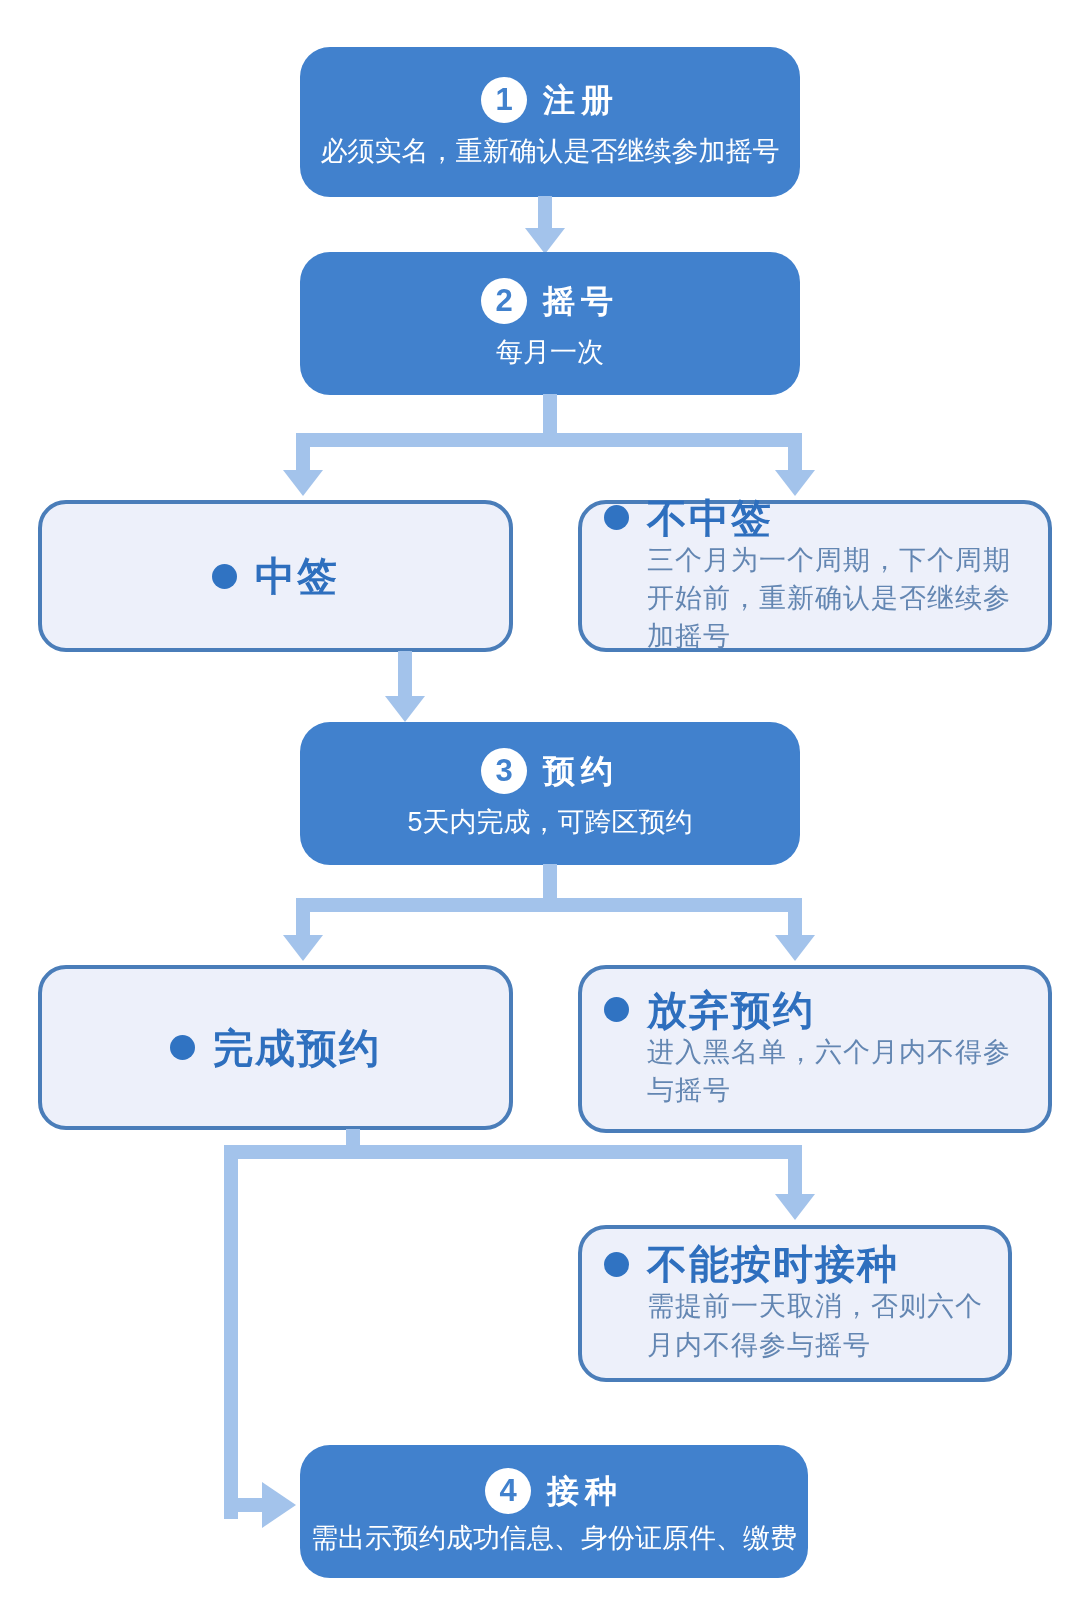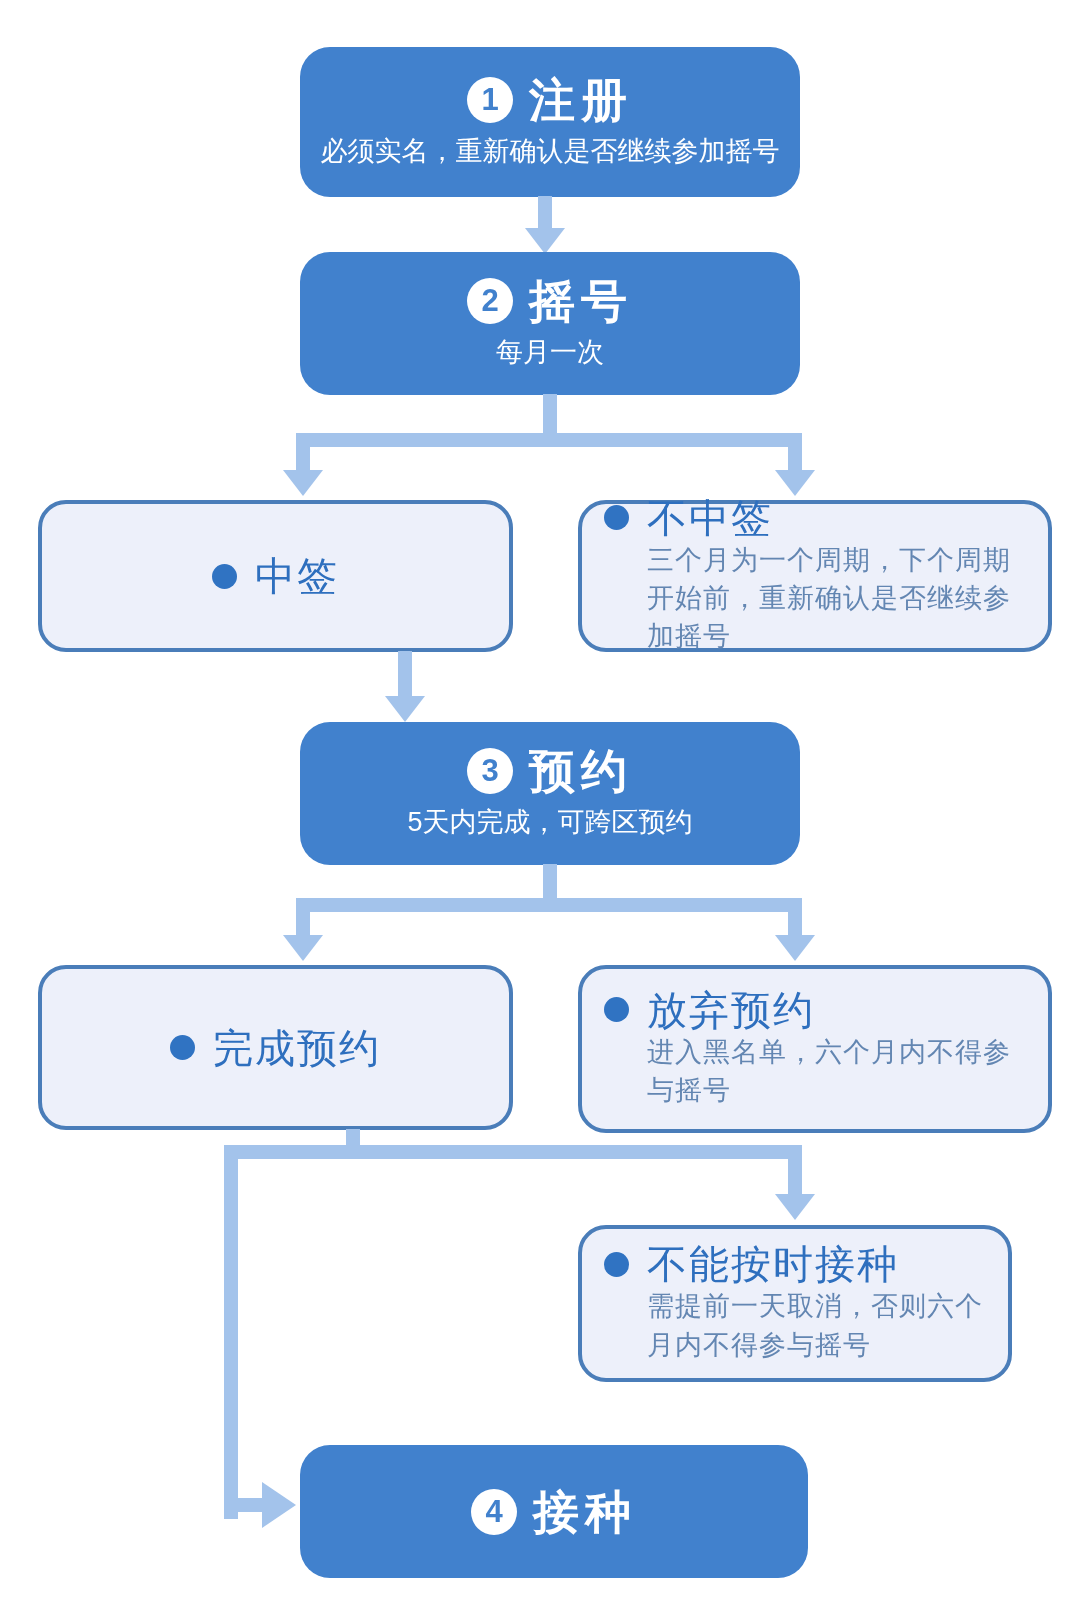--- a/index.html
+++ b/index.html
@@ -22,21 +22,21 @@
   .step{
     position:absolute;background:var(--blue);border-radius:30px;
     color:var(--white);display:flex;flex-direction:column;
     align-items:center;justify-content:center;gap:12px;box-sizing:border-box;
   }
   .s1{left:300px;top:47px;width:500px;height:150px;}
   .s2{left:300px;top:252px;width:500px;height:143px;}
   .s3{left:300px;top:722px;width:500px;height:143px;}
   .s4{left:300px;top:1445px;width:508px;height:133px;gap:8px;}
   .step-title{display:flex;align-items:center;gap:16px;}
-  .step-title-text{font-size:46px;font-weight:bold;letter-spacing:6px;line-height:1;}
+  .step-title-text{font-size:32px;font-weight:bold;letter-spacing:6px;line-height:1;}
   .num-circle{
     width:46px;height:46px;border-radius:50%;background:var(--white);
     color:var(--blue);font-size:31px;font-weight:bold;
     display:flex;align-items:center;justify-content:center;flex:0 0 auto;
   }
   .step-sub{font-size:27px;line-height:1.2;text-align:center;padding:0 10px;}
   
   .outcome{
     position:absolute;background:var(--light-fill);
     border:4px solid var(--light-border);border-radius:28px;box-sizing:border-box;
@@ -46,21 +46,21 @@
   .o-win{left:38px;top:500px;width:475px;height:152px;}
   .o-lose{left:578px;top:500px;width:474px;height:152px;}
   .o-done{left:38px;top:965px;width:475px;height:165px;}
   .o-quit{left:578px;top:965px;width:474px;height:168px;}
   .o-miss{left:578px;top:1225px;width:434px;height:157px;}
   .o-title-row{display:flex;align-items:center;gap:18px;}
   .bullet{
     width:25px;height:25px;border-radius:50%;background:var(--bullet);flex:0 0 auto;
   }
   .o-title{
-    font-size:40px;font-weight:normal;color:var(--title-text);
+    font-size:40px;font-weight:bold;color:var(--title-text);
     line-height:1.15;letter-spacing:2px;
   }
   .o-body{
     margin-left:43px;font-size:27px;line-height:1.42;
     color:var(--body-text);letter-spacing:1px;
   }
   
   .conn{position:absolute;background:var(--connector);}
   .tri-down{
     position:absolute;width:0;height:0;
@@ -166,15 +166,16 @@
       <span class="o-title">不能按时接种</span>
     </div>
     <div class="o-body">需提前一天取消，否则六个月内不得参与摇号</div>
   </section>
 
   <section class="step s4">
     <div class="step-title">
       <span class="num-circle">4</span>
       <span class="step-title-text">接种</span>
     </div>
+    <div class="step-sub">需出示预约成功信息、身份证原件、缴费</div>
   </section>
 
 </div>
 
 </body></html>

